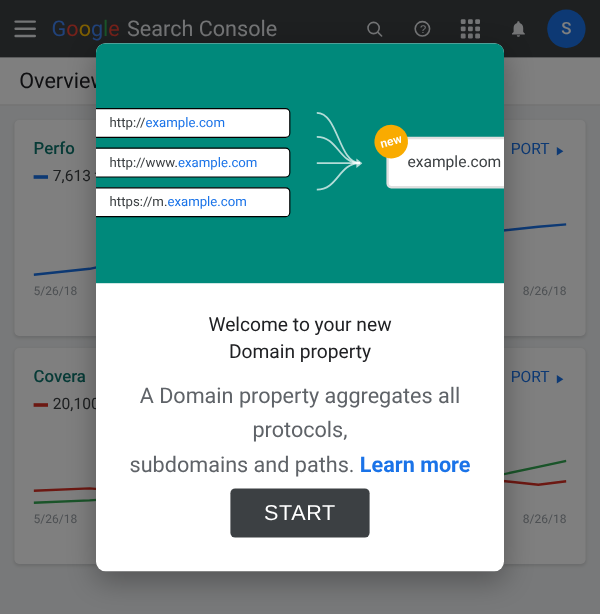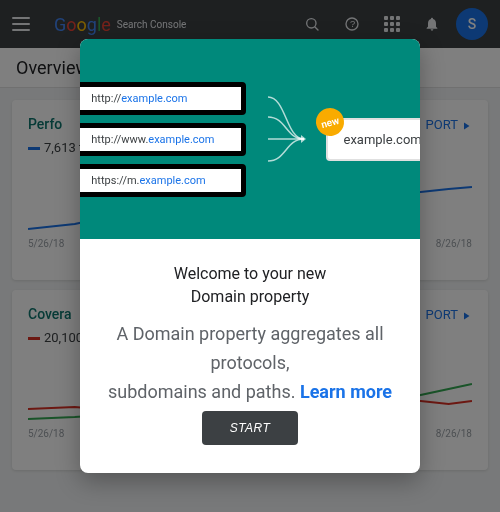--- a/index.html
+++ b/index.html
@@ -12,41 +12,41 @@
       position: relative;
     }
 
     
     .header {
       background: #3c4043;
       height: 48px;
       display: flex;
       align-items: center;
       padding: 0 12px;
-      gap: 24px;
+      gap: 13px;
     }
     .header-title {
       display: flex;
       align-items: center;
       gap: 6px;
       flex: 1;
     }
     .google-text {
       font-size: 18px;
       font-weight: 400;
       color: #fff;
     }
     .google-text .g { color: #4285F4; }
     .google-text .o1 { color: #EA4335; }
     .google-text .o2 { color: #FBBC04; }
     .google-text .g2 { color: #4285F4; }
     .google-text .l { color: #34A853; }
     .google-text .e { color: #EA4335; }
     .header-app-name {
-      font-size: 10px;
+      font-size: 18px;
       color: #e8eaed;
       font-weight: 400;
     }
     .header-icons {
       display: flex;
       align-items: center;
       gap: 8px;
     }
     .icon-btn {
       width: 32px;
@@ -194,21 +194,21 @@
       align-items: center;
       gap: 20px;
     }
     .url-list {
       display: flex;
       flex-direction: column;
       gap: 8px;
     }
     .url-box {
       background: #fff;
-      border: 5px solid #000000;
+      border: 1px solid #000000;
       border-radius: 4px;
       padding: 5px 26px;
       font-size: 11px;
       color: #3c4043;
       white-space: nowrap;
     }
     .url-box .proto { color: #3c4043; }
     .url-box .domain { color: #1a73e8; }
     .domain-box-wrap {
       position: relative;
@@ -259,25 +259,24 @@
       color: #1a73e8;
       text-decoration: none;
       font-weight: bold;
     }
     .start-btn {
       background: #3c4043;
       color: #fff;
       border: none;
       border-radius: 4px;
       padding: 10px 28px;
-      font-size: 12px;
+      font-size: 18px;
       font-weight: 500;
       cursor: pointer;
       letter-spacing: 0.5px;
-      font-style: italic;
     }
 
     
     .grid-icon {
       display: grid;
       grid-template-columns: repeat(3, 4px);
       gap: 2px;
     }
     .grid-dot {
       width: 4px;

